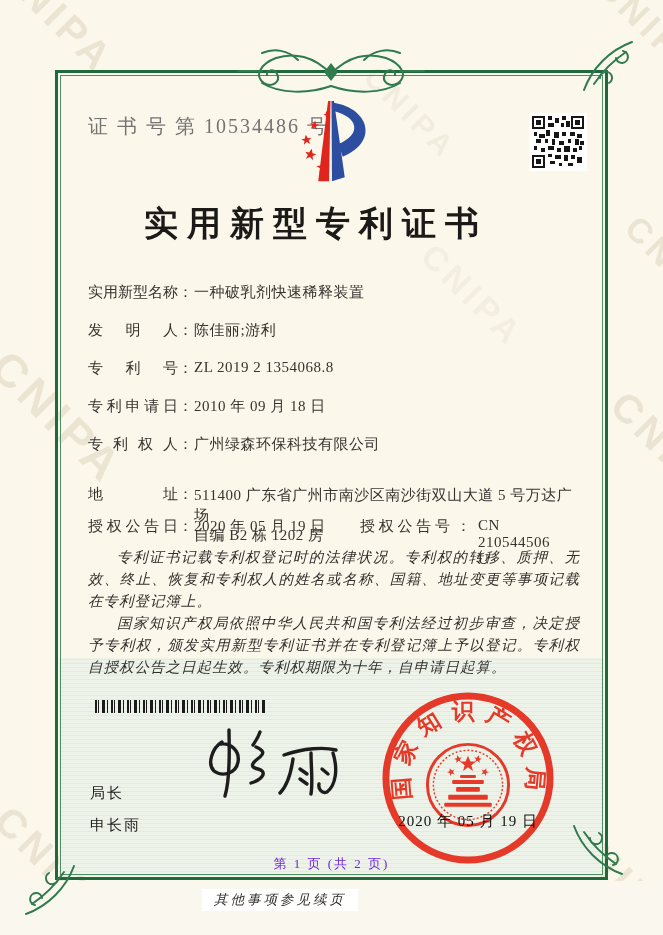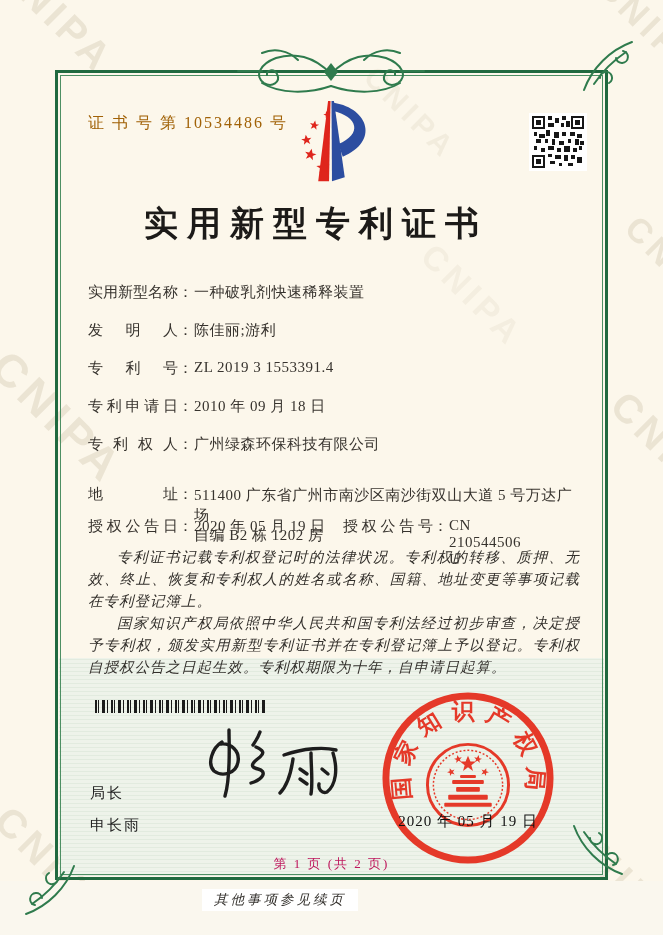--- a/index.html
+++ b/index.html
@@ -34,40 +34,40 @@
   .below-band{
     position:absolute; left:0; top:881px; width:663px; height:54px;
     background:#faf7ee;
   }
 
   
   .ornament{ position:absolute; }
 
   
   .cert-no{
-    position:absolute; left:88px; top:113px; font-size:16px; color:#a16207; letter-spacing:2px;
+    position:absolute; left:88px; top:113px; font-size:20px; color:#737373; letter-spacing:2px;
   }
   .qr{ position:absolute; left:529px; top:113px; width:58px; height:58px; background:#fff; padding:3px; }
   .logo{ position:absolute; left:281px; top:95px; width:100px; height:98px; }
   .title{
     position:absolute; left:0; top:201px; width:632px; text-align:center;
     font-size:34px; font-weight:bold; color:#1c1a18; letter-spacing:9px;
   }
 
   
   .fields{ position:absolute; left:88px; top:281px; width:500px; font-size:15px; color:#37332e; }
   .frow{ position:absolute; left:0; display:flex; align-items:flex-start; }
   .flabel{
     display:inline-block; width:90px; text-align:justify; text-align-last:justify; flex:0 0 90px;
   }
   .fcolon{ flex:0 0 16px; }
   .fvalue{ letter-spacing:.5px; }
   .fvalue.addr{ max-width:392px; line-height:20px; }
   .addr-l2{ display:block; }
-  .pair2{ position:absolute; left:255px; top:0; display:flex; }
+  .pair2{ position:absolute; left:272px; top:0; display:flex;gap:6px; }
 
   
   .legal{
     position:absolute; left:88px; top:546px; width:492px;
     font-size:14.5px; font-style:italic; color:#322f2b; line-height:22px;
     text-align:justify; letter-spacing:1px;
   }
   .legal p{ text-indent:2em; }
 
   
@@ -86,21 +86,21 @@
   }
   .signature{ position:absolute; left:192px; top:716px; }
 
   .seal{ position:absolute; left:379px; top:689px; width:178px; height:178px; opacity:.95; }
   .seal-date{
     position:absolute; left:398px; top:812px; width:140px; text-align:center;
     font-size:15px; color:#111; white-space:nowrap; letter-spacing:1px; z-index:5;
   }
   .page-info{
     position:absolute; left:0; top:855px; width:663px; text-align:center;
-    font-size:13px; color:#be185d; letter-spacing:2px;
+    font-size:13px; color:#6d28d9; letter-spacing:2px;
   }
   .footer-note{
     position:absolute; left:0; top:889px; width:560px; text-align:center; z-index:2;
   }
   .footer-note span{
     display:inline-block; background:#ffffff; padding:2px 12px;
     font-size:13.5px; color:#33302c; letter-spacing:3px; font-style:italic;
   }
 </style>
 </head>
@@ -241,21 +241,21 @@
         <span class="fvalue">一种破乳剂快速稀释装置</span>
     </div>
     <div class="frow" style="top:40px">
       <span class="flabel">发明人</span>
         <span class="fcolon">：</span>
         <span class="fvalue">陈佳丽;游利</span>
     </div>
     <div class="frow" style="top:78px">
       <span class="flabel">专利号</span>
         <span class="fcolon">：</span>
-        <span class="fvalue">ZL 2019 3 1553391.4</span>
+        <span class="fvalue">ZL 2019 2 1354068.8</span>
     </div>
     <div class="frow" style="top:116px">
       <span class="flabel">专利申请日</span>
         <span class="fcolon">：</span>
         <span class="fvalue">2010 年 09 月 18 日</span>
     </div>
     <div class="frow" style="top:154px">
       <span class="flabel">专利权人</span>
         <span class="fcolon">：</span>
         <span class="fvalue">广州绿森环保科技有限公司</span>

